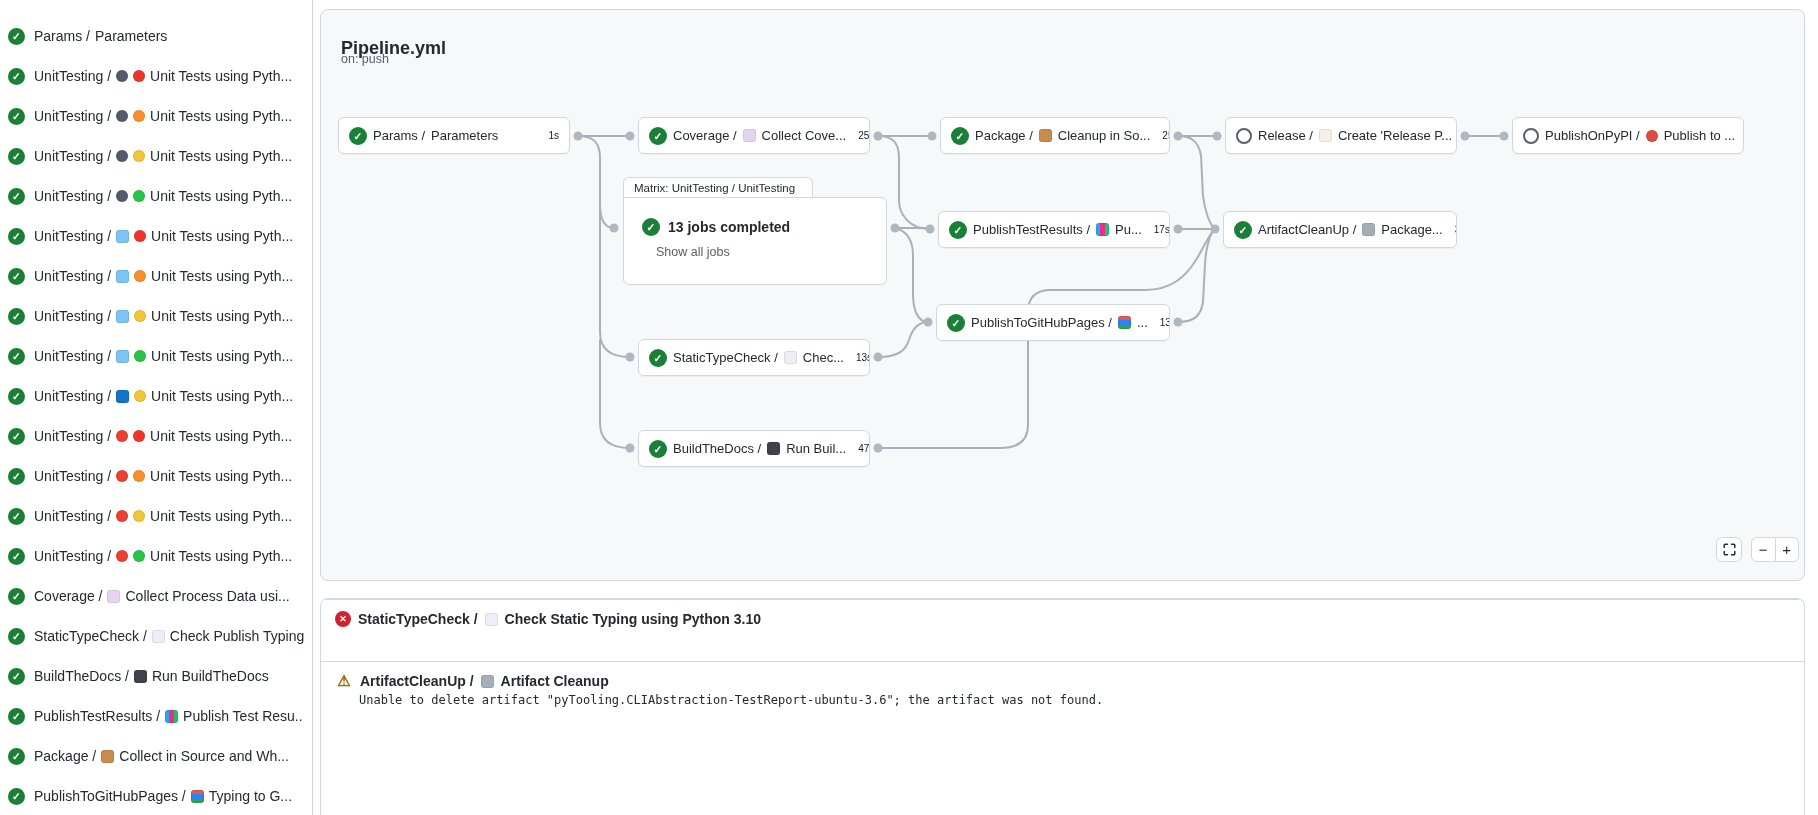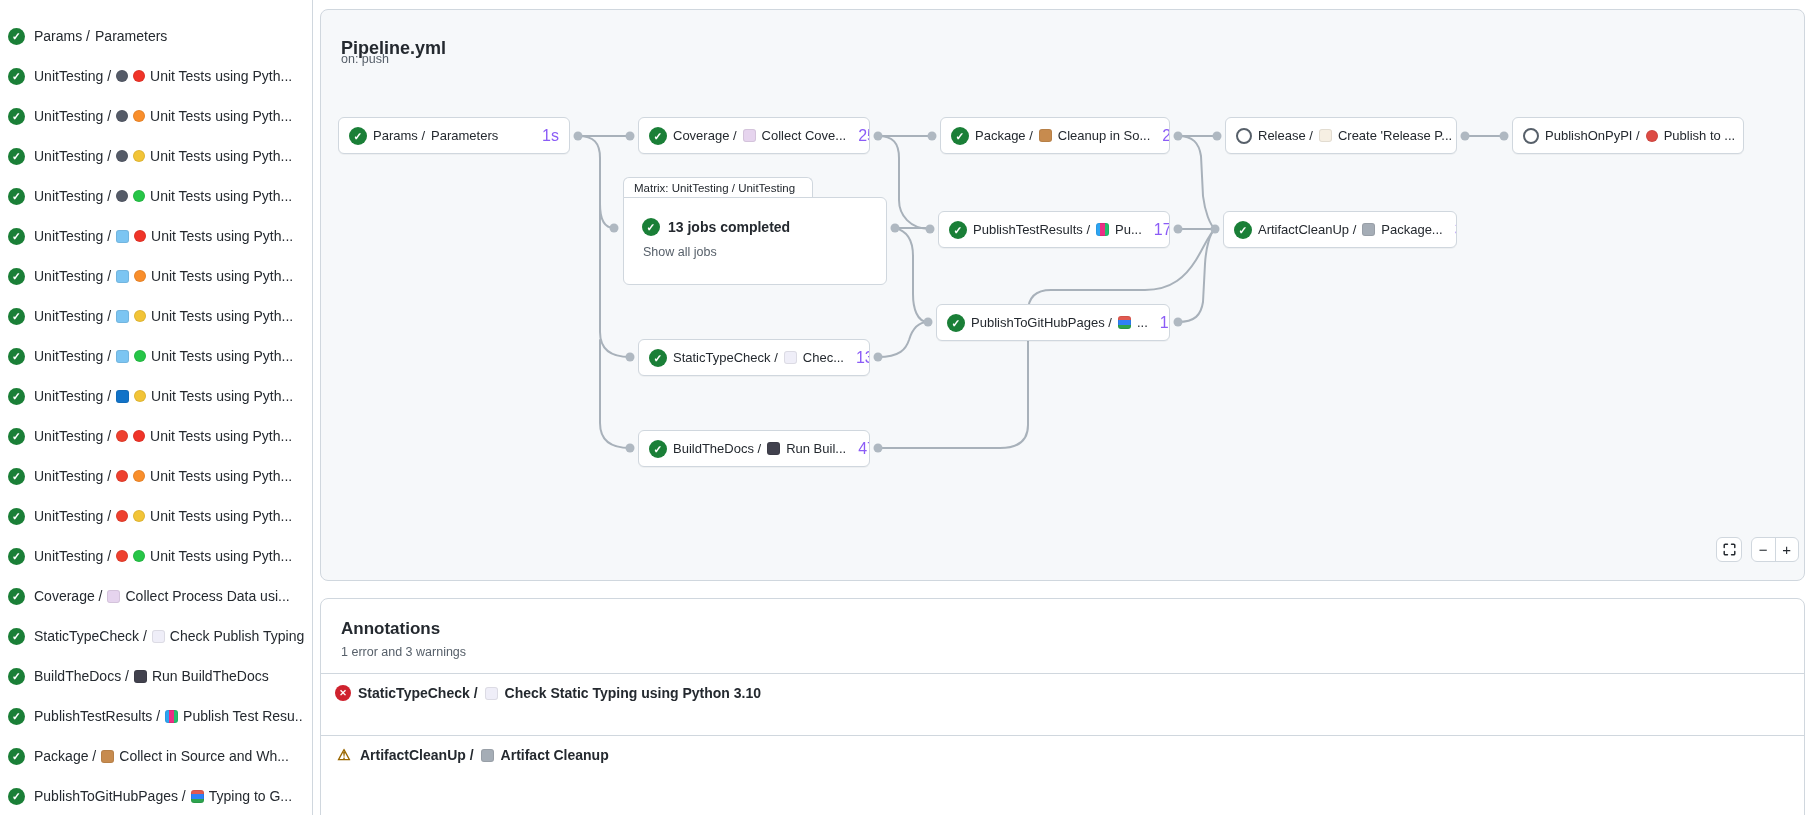--- a/index.html
+++ b/index.html
@@ -38,31 +38,31 @@
   #graph-title { position:absolute; left:20px; top:28px; font-size:18px; font-weight:600; }
   #graph-trigger { position:absolute; left:20px; top:42px; font-size:12.5px; color:#57606a; }
 
   #edges { position:absolute; left:0; top:0; width:1818px; height:815px; z-index:1; pointer-events:none; }
 
   .node { position:absolute; height:37px; background:#fff; border:1px solid #d0d7de;
           border-radius:6px; display:flex; align-items:center; gap:6px; padding:0 10px;
           font-size:13px; white-space:nowrap; overflow:hidden; z-index:2; cursor:pointer;
           box-shadow:0 1px 0 rgba(27,31,36,.04); }
   .node .np { font-weight:400; }
-  .node .dur { margin-left:auto; color:#8b5cf6; font-size:16px; padding-left:6px; }
+  .node .dur { margin-left:auto; color:#0f172a; font-size:10px; padding-left:6px; }
 
   #matrix-tab { position:absolute; left:623px; top:177px; width:190px; height:21px; z-index:2;
                 background:#fff; border:1px solid #d0d7de; border-bottom:none;
                 border-radius:6px 6px 0 0; font-size:11.5px; display:flex; align-items:center;
                 padding:0 10px; }
   #matrix-body { position:absolute; left:623px; top:197px; width:264px; height:88px; z-index:2;
                  background:#fff; border:1px solid #d0d7de; border-radius:0 6px 6px 6px;
                  padding:20px 18px 0 18px; }
   #matrix-status { display:flex; align-items:center; gap:8px; font-size:14px; font-weight:600; }
-  #matrix-link { margin-top:9px; margin-left:1px; font-size:12.5px; color:#57606a; cursor:pointer; }
+  #matrix-link { margin-top:9px; margin-left:14px; font-size:12.5px; color:#57606a; cursor:pointer; }
 
   
   .gbtn { position:absolute; background:#fff; border:1px solid #d0d7de; border-radius:6px;
           display:flex; align-items:center; justify-content:center; cursor:pointer; z-index:3; }
   #btn-fullscreen { left:1716px; top:537px; width:26px; height:25px; }
   #zoom-group { position:absolute; left:1751px; top:537px; width:48px; height:25px; z-index:3;
                 display:flex; background:#fff; border:1px solid #d0d7de; border-radius:6px; }
   .zbtn { flex:1; display:flex; align-items:center; justify-content:center; font-size:15px;
           color:#24292f; cursor:pointer; }
   .zbtn:first-child { border-right:1px solid #d0d7de; }
@@ -398,37 +398,34 @@
   <div id="zoom-group">
     <div class="zbtn">
       <span>−</span>
     </div>
     <div class="zbtn">
       <span>+</span>
     </div>
   </div>
 
   <div id="ann-card">
-    <div id="ann-header">
-      <div id="ann-title">Annotations</div>
-      <div id="ann-summary">1 error and 3 warnings</div>
-    </div>
     <div id="ann-rows">
         <div class="ann-row">
           <div class="ann-head">
             <span class="errb">✕</span>
             <span>StaticTypeCheck /</span>
             <span class="ic ic-s" style="background: rgb(239, 238, 248);"></span>
             <span>Check Static Typing using Python 3.10</span>
           </div>
         </div>
         <div class="ann-row">
           <div class="ann-head">
             <span class="warnb">⚠</span>
             <span>ArtifactCleanUp /</span>
             <span class="ic ic-s" style="background: rgb(165, 173, 182);"></span>
             <span>Artifact Cleanup</span>
           </div>
+          <div class="ann-msg">Unable to delete artifact "pyTooling.CLIAbstraction-TestReport-ubuntu-3.6"; the artifact was not found.</div>
         </div>
       </div>
   </div>
 
 </div>
 
 </body></html>

